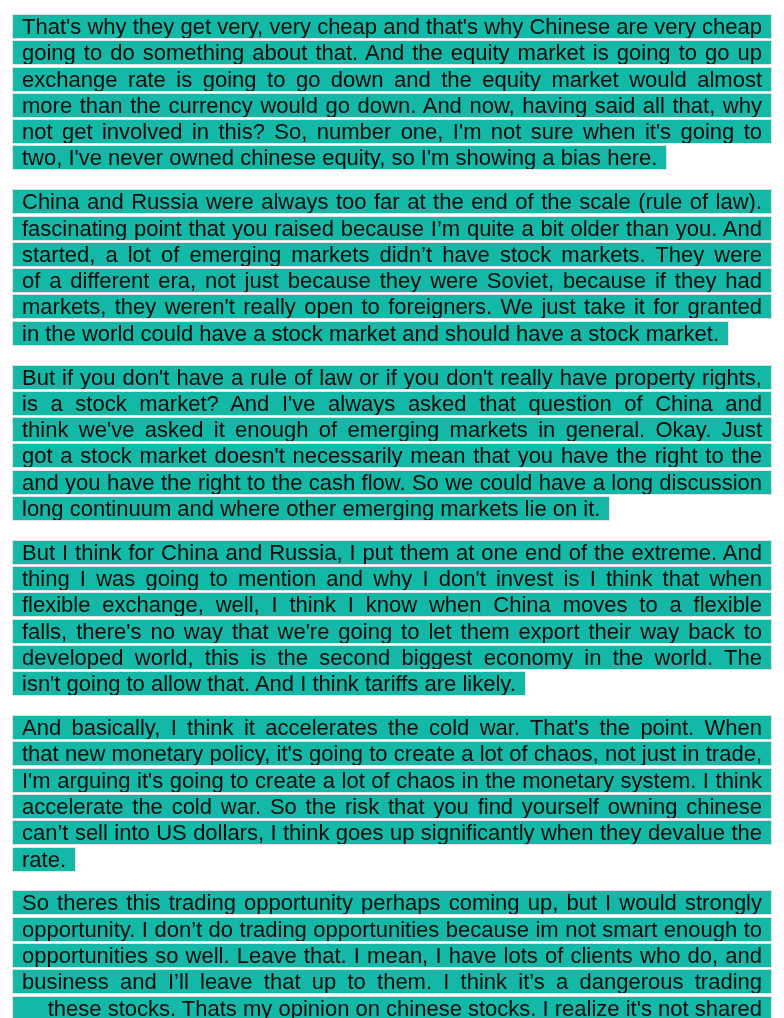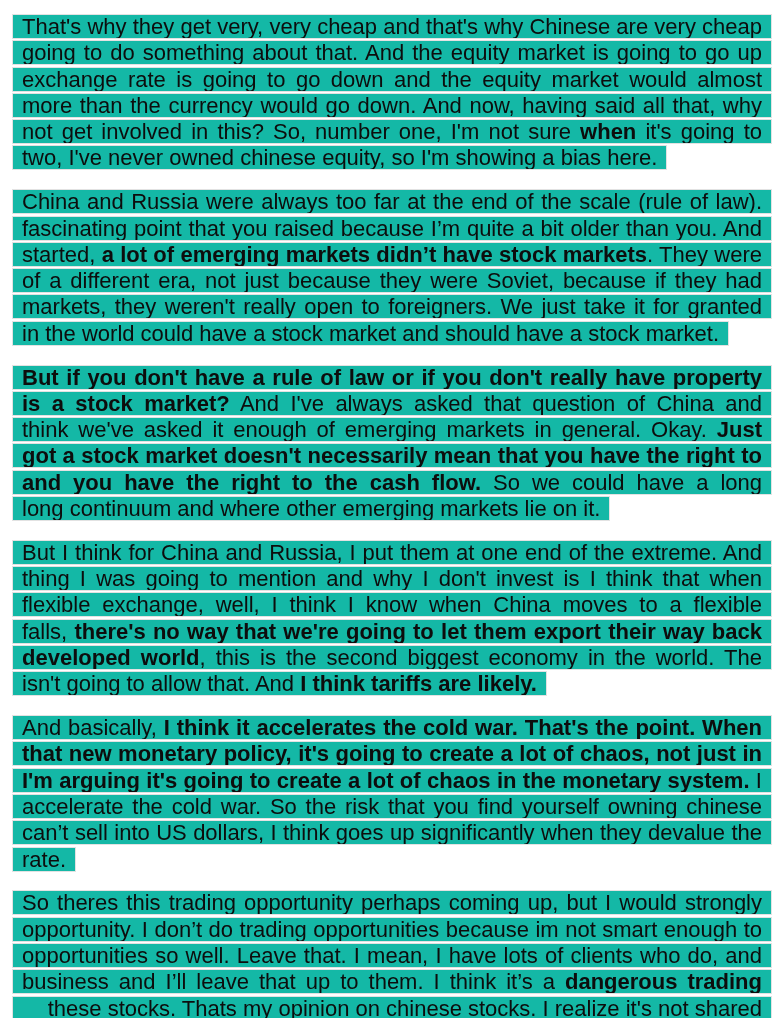--- a/index.html
+++ b/index.html
@@ -35,21 +35,21 @@
     white-space: pre-wrap;
   }
   .line.last {
     display: inline-block;
     width: auto;
     max-width: 100%;
     text-align: right;
     text-align-last: left;
   }
   .seg { font-weight: 400; }
-  .seg.b { font-weight: 700; }
+  .seg.b { font-weight: 400; }
 </style>
 </head>
 <body>
 
 <main class="doc">
   <div id="paragraphs">
       <div class="para"><div class="line"><span class="seg">That's why they get very, very cheap and that's why Chinese are very cheap and they're</span></div><div class="line"><span class="seg">going to do something about that. And the equity market is going to go up and the</span></div><div class="line"><span class="seg">exchange rate is going to go down and the equity market would almost certainly go up</span></div><div class="line"><span class="seg">more than the currency would go down. And now, having said all that, why do I personally</span></div><div class="line"><span class="seg">not get involved in this? So, number one, I'm not sure </span><span class="seg b">when</span><span class="seg"> it's going to happen. Number</span></div><div class="line last"><span class="seg">two, I've never owned chinese equity, so I'm showing a bias here.</span></div></div>
       <div class="para"><div class="line"><span class="seg">China and Russia were always too far at the end of the scale (rule of law). But its a really</span></div><div class="line"><span class="seg">fascinating point that you raised because I’m quite a bit older than you. And when I</span></div><div class="line"><span class="seg">started, </span><span class="seg b">a lot of emerging markets didn’t have stock markets</span><span class="seg">. They were coming out</span></div><div class="line"><span class="seg">of a different era, not just because they were Soviet, because if they had the stock</span></div><div class="line"><span class="seg">markets, they weren't really open to foreigners. We just take it for granted that any country</span></div><div class="line last"><span class="seg">in the world could have a stock market and should have a stock market.</span></div></div>
       <div class="para"><div class="line"><span class="seg b">But if you don't have a rule of law or if you don't really have property rights, what</span></div><div class="line"><span class="seg b">is a stock market?</span><span class="seg"> And I've always asked that question of China and Russia, and I don't</span></div><div class="line"><span class="seg">think we've asked it enough of emerging markets in general. Okay. </span><span class="seg b">Just because you've</span></div><div class="line"><span class="seg b">got a stock market doesn't necessarily mean that you have the right to the property</span></div><div class="line"><span class="seg b">and you have the right to the cash flow.</span><span class="seg"> So we could have a long discussion on that</span></div><div class="line last"><span class="seg">long continuum and where other emerging markets lie on it.</span></div></div>
       <div class="para"><div class="line"><span class="seg">But I think for China and Russia, I put them at one end of the extreme. And so the final</span></div><div class="line"><span class="seg">thing I was going to mention and why I don't invest is I think that when China moves to a</span></div><div class="line"><span class="seg">flexible exchange, well, I think I know when China moves to a flexible exchange and it</span></div><div class="line"><span class="seg">falls, </span><span class="seg b">there's no way that we're going to let them export their way back to glory. The</span></div><div class="line"><span class="seg b">developed world</span><span class="seg">, this is the second biggest economy in the world. The developed world</span></div><div class="line last"><span class="seg">isn't going to allow that. And </span><span class="seg b">I think tariffs are likely.</span></div></div>

